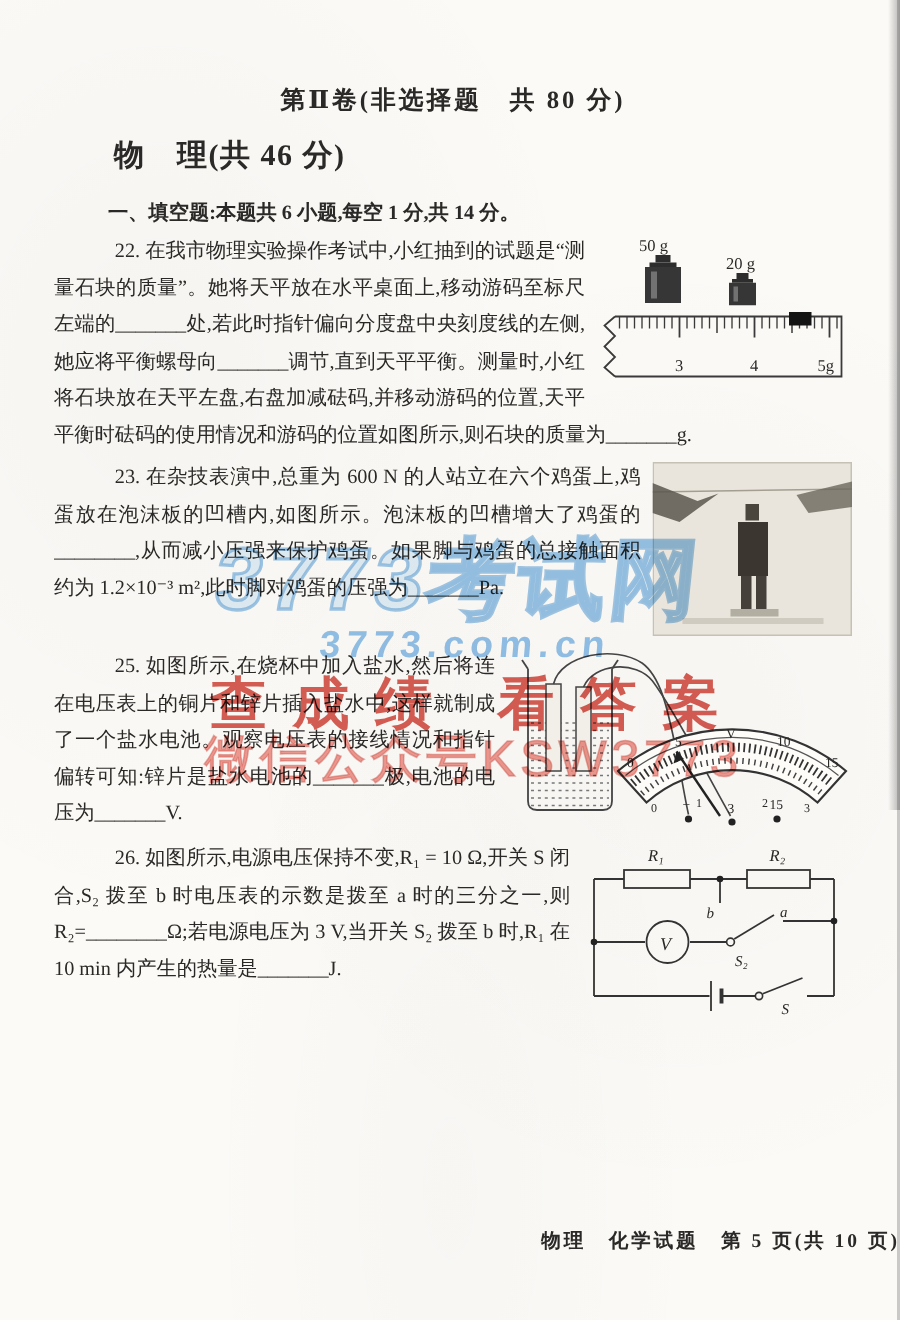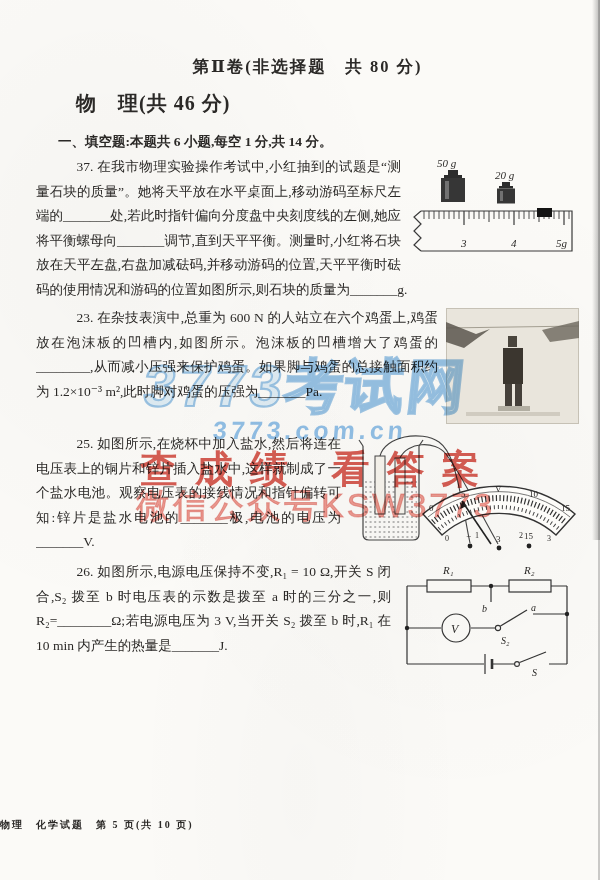--- a/index.html
+++ b/index.html
@@ -12,31 +12,31 @@
   .page::before{
     content:"";position:absolute;inset:0;pointer-events:none;
     background:
       radial-gradient(ellipse at 18% 28%, rgba(0,0,0,0.025), transparent 42%),
       radial-gradient(ellipse at 75% 55%, rgba(0,0,0,0.02), transparent 48%),
       radial-gradient(ellipse at 50% 90%, rgba(0,0,0,0.015), transparent 40%);
   }
   .scan-edge{position:absolute;right:0;top:0;width:8px;height:540px;
     background:linear-gradient(to right, rgba(110,110,110,0), rgba(95,95,95,0.45));}
   .scan-line{position:absolute;right:0;top:0;width:2px;height:880px;background:rgba(90,90,90,0.3);}
-  .content{position:relative;padding:0 21px 0 36px;}
+  .content{position:relative;padding:0 32px 0 36px;}
   .vol-title{margin:0;padding-top:56px;text-align:center;font-size:16.5px;font-weight:bold;letter-spacing:2px;}
   .subject{margin:12px 0 16px 40px;font-size:20px;font-weight:bold;letter-spacing:1px;}
-  .section{margin:8px 0 0 22px;font-size:13.5px;font-weight:bold;}
+  .section{margin:8px 0 0 36px;font-size:13.5px;font-weight:bold;}
   .qblock{overflow:hidden;margin-top:4px;}
   .qtext{margin:0;font-size:13.5px;line-height:24.5px;text-align:justify;text-indent:3em;}
   .fig{float:right;margin:2px 0 4px 8px;}
   .fig svg{display:block;}
   svg text{font-family:"Liberation Serif","DejaVu Serif",serif;fill:#2b2927;}
-  .footer{position:absolute;top:818px;left:0;width:100%;text-align:left;
-    font-size:10px;font-weight:bold;letter-spacing:2px;}
+  .footer{position:absolute;top:818px;left:0;width:100%;text-align:right;
+    font-size:13px;font-weight:bold;letter-spacing:2px;}
   
   .wm{position:absolute;z-index:4;pointer-events:none;mix-blend-mode:multiply;white-space:nowrap;}
   .wm-site{left:144px;top:348px;font-size:58px;font-weight:bold;letter-spacing:3px;
     transform:skewX(-6deg);
     color:rgba(160,205,240,0.30);-webkit-text-stroke:2.2px rgba(100,165,220,0.60);
     font-family:"Liberation Sans","DejaVu Sans",sans-serif;}
   .wm-url{left:213px;top:416px;font-size:25px;font-weight:bold;letter-spacing:4px;
     transform:skewX(-5deg);color:rgba(105,170,228,0.72);
     font-family:"Liberation Sans","DejaVu Sans",sans-serif;}
   .wm-red{left:140px;top:444px;font-size:38px;font-weight:bold;letter-spacing:17px;
@@ -57,21 +57,21 @@
   <div class="wm wm-red">查成绩 看答案</div>
   <div class="wm wm-wechat">微信公众号KSW3773</div>
 
   <div class="content">
     <h1 class="vol-title">第Ⅱ卷(非选择题　共 80 分)</h1>
     <h2 class="subject">物　理(共 46 分)</h2>
     <div class="section">一、填空题:本题共 6 小题,每空 1 分,共 14 分。</div>
 
 
     <div class="qblock">
-      <figure class="fig" style="width:170px;height:112px;margin-top:0;font-style:italic;">
+      <figure class="fig" style="width:170px;height:112px;margin-top:0;">
         <svg viewBox="0 0 170 112" width="170" height="112">
           <text x="28" y="12" font-size="11">50 g</text>
           <g>
             <rect x="39" y="15" width="10" height="5" fill="#2d2d2d"></rect>
             <rect x="35" y="20" width="18" height="3" fill="#2d2d2d"></rect>
             <rect x="32" y="23" width="24" height="24" fill="#363636"></rect>
             <rect x="36" y="26" width="4" height="18" fill="#8b8b8b" opacity="0.7"></rect>
           </g>
           <text x="86" y="24" font-size="11">20 g</text>
           <g>
@@ -86,21 +86,21 @@
             <path stroke-width="0.9" d="M15,56v8M20,56v8M25,56v8M30,56v8M35,56v8M40,56v8M45,56v8M50,56v8M60,56v8M65,56v8M70,56v8M75,56v8M85,56v8M90,56v8M95,56v8M100,56v8M110,56v8M115,56v8M120,56v8M125,56v8M135,56v8M140,56v8M145,56v8M150,56v8M160,56v8"></path>
             <path stroke-width="1" d="M80,56v11M130,56v11"></path>
             <path stroke-width="1.2" d="M55,56v14M105,56v14M155,56v14"></path>
           </g>
           <rect x="128" y="53" width="15" height="9" fill="#141414"></rect>
           <text x="52" y="92" font-size="11">3</text>
           <text x="102" y="92" font-size="11">4</text>
           <text x="147" y="92" font-size="11">5g</text>
         </svg>
       </figure>
-      <p class="qtext">37. 在我市物理实验操作考试中,小红抽到的试题是“测量石块的质量”。她将天平放在水平桌面上,移动游码至标尺左端的_______处,若此时指针偏向分度盘中央刻度线的左侧,她应将平衡螺母向_______调节,直到天平平衡。测量时,小红将石块放在天平左盘,右盘加减砝码,并移动游码的位置,天平平衡时砝码的使用情况和游码的位置如图所示,则石块的质量为_______g.</p>
+      <p class="qtext">22. 在我市物理实验操作考试中,小红抽到的试题是“测量石块的质量”。她将天平放在水平桌面上,移动游码至标尺左端的_______处,若此时指针偏向分度盘中央刻度线的左侧,她应将平衡螺母向_______调节,直到天平平衡。测量时,小红将石块放在天平左盘,右盘加减砝码,并移动游码的位置,天平平衡时砝码的使用情况和游码的位置如图所示,则石块的质量为_______g.</p>
     </div>
 
     <div class="qblock">
       <figure class="fig" style="width:133px;height:116px;">
         <svg viewBox="0 0 133 116" width="133" height="116">
           <rect x="0.5" y="0.5" width="132" height="115" fill="#e9e5dc" stroke="#c6c1b5"></rect>
           <line x1="0" y1="20" x2="133" y2="18" stroke="#a39e91" stroke-width="1"></line>
           <path d="M0,14 L30,26 L44,21 L18,40 L0,34 Z" fill="#5a564d" opacity="0.85"></path>
           <path d="M96,22 L133,13 L133,30 L104,34 Z" fill="#6b665c" opacity="0.8"></path>
           <g>

